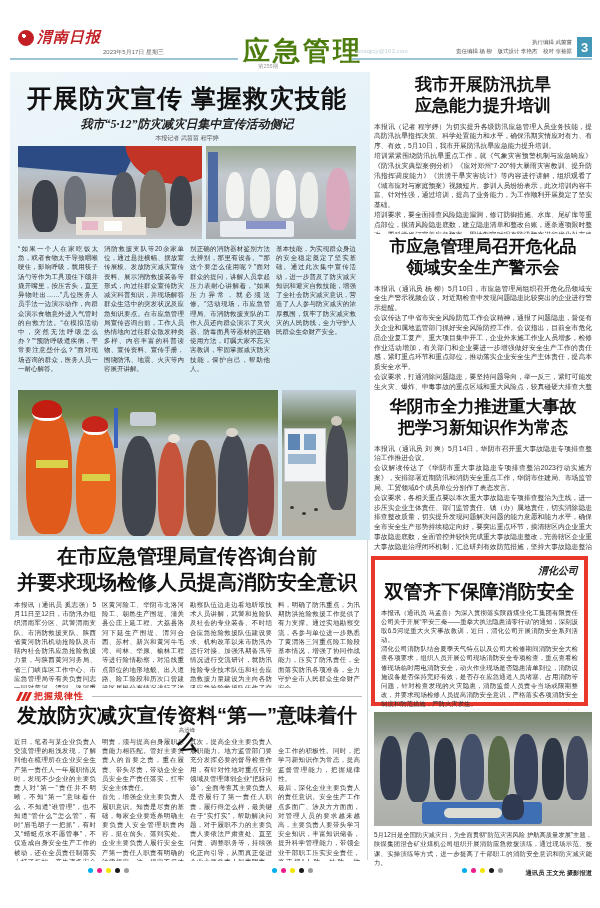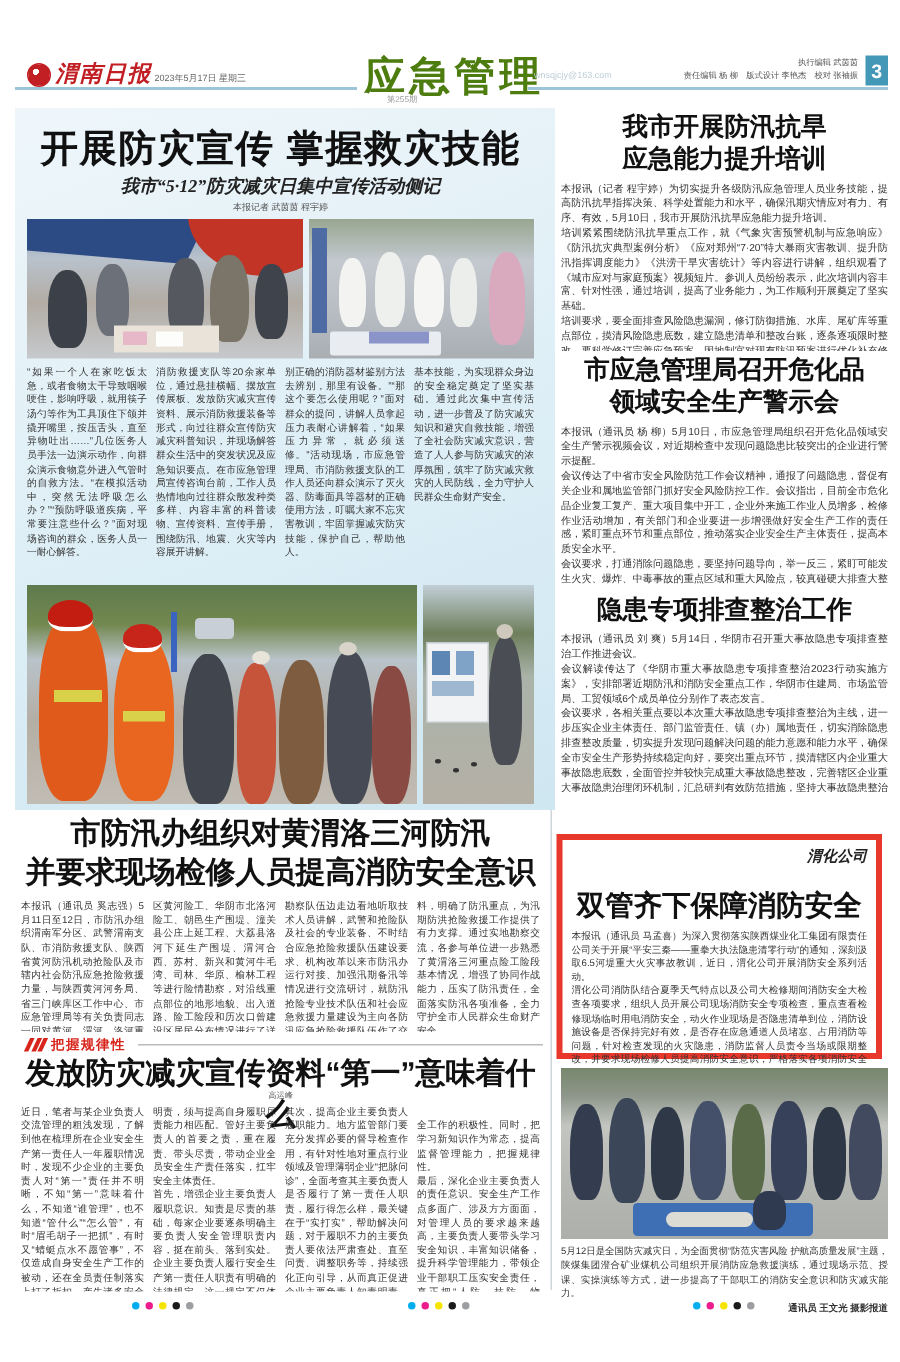--- a/index.html
+++ b/index.html
@@ -1,20 +1,20 @@
 <!DOCTYPE html>
 <html><head>
 <meta charset="utf-8">
 <style>
   html,body{margin:0;padding:0;background:#ffffff;}
   .page{position:relative;width:600px;height:908px;background:#fff;overflow:hidden;
         font-family:"Liberation Sans",sans-serif;color:#222;}
   
   .masthead{position:absolute;left:0;top:0;width:600px;height:70px;}
-  .logo{position:absolute;left:18px;top:40px;display:flex;align-items:center;gap:3px;}
+  .logo{position:absolute;left:18px;top:28px;display:flex;align-items:center;gap:3px;}
   .logo-seal{width:14px;height:14px;border-radius:50%;background:radial-gradient(circle at 35% 35%,#ffffff 0 2px,#c21f24 2px);border:1.5px solid #c21f24;}
   .logo-name{font-family:"Liberation Serif",serif;font-weight:bold;font-style:italic;
              font-size:15px;color:#c21f24;letter-spacing:1px;}
   .m-date{position:absolute;left:103px;top:48px;font-size:6px;color:#666;}
   .sec-title{position:absolute;left:243px;top:33px;font-size:27px;font-weight:bold;
              color:#4d7c0f;letter-spacing:3px;}
   .sec-mail{position:absolute;left:356px;top:48px;font-size:6px;color:#bfd0d7;}
   .sec-issue{position:absolute;left:258px;top:63px;font-size:5.5px;color:#999;}
   .credits{position:absolute;right:28px;top:38px;text-align:right;font-size:5.5px;color:#555;line-height:1.7;}
   .pagenum{position:absolute;right:8px;top:37px;width:15px;height:20px;background:#4398b8;
@@ -54,21 +54,21 @@
   .forum-cols{position:absolute;left:14px;top:737px;width:346px;height:124px;display:flex;gap:6px;}
   
   .r-art{position:absolute;left:374px;width:218px;}
   .r-head{text-align:center;font-weight:bold;font-size:17px;line-height:1.25;color:#111;}
   .r-body{margin-top:5px;font-size:6.8px;line-height:1.45;color:#333;text-align:justify;
           white-space:pre-line;overflow:hidden;}
   .redbox{position:absolute;left:371px;top:556px;width:217px;height:150px;border:4px solid #e8382c;
           background:#fff;padding:4px 6px;box-sizing:border-box;}
   .kicker{text-align:right;font-family:"Liberation Serif",serif;font-style:italic;font-weight:bold;
           font-size:10px;color:#222;}
-  .red-head{text-align:center;font-weight:bold;font-size:19px;color:#111;margin-top:13px;}
+  .red-head{text-align:center;font-weight:bold;font-size:19px;color:#111;margin-top:1px;}
   .red-body{margin-top:3px;font-size:6.4px;line-height:1.42;color:#333;text-align:justify;
             white-space:pre-line;overflow:hidden;height:102px;}
   .caption{position:absolute;left:374px;top:830px;width:218px;font-size:6.3px;line-height:1.5;
            color:#333;text-align:justify;}
   .credit{display:block;text-align:right;font-weight:bold;}
   
   .dots{position:absolute;display:flex;gap:4px;}
   .dot{width:5px;height:5px;border-radius:50%;}
   .dot.c{background:#00aeef}.dot.m{background:#ec1c8d}.dot.y{background:#f5e400}
   .dot.k{background:#1a1a1a}.dot.g{background:#9c9ea1}
@@ -157,21 +157,21 @@
       <div style="position:absolute;left:6px;top:64px;width:28px;height:10px;background:#9db8d0;"></div>
       <div class="blob" style="left:44px;top:34px;width:22px;height:86px;background:#4a4d53;"></div>
       <div style="position:absolute;left:49px;top:26px;width:11px;height:10px;border-radius:50%;background:#cfc9bd;"></div>
       <div style="position:absolute;left:8px;top:116px;width:4px;height:3px;border-radius:50%;background:#333;"></div>
       <div style="position:absolute;left:20px;top:122px;width:4px;height:3px;border-radius:50%;background:#333;"></div>
       <div style="position:absolute;left:32px;top:118px;width:4px;height:3px;border-radius:50%;background:#333;"></div>
     </div>
   </div>
 
   <div class="flood-h">
-    <div>市防汛办组织对黄渭洛三河防汛</div>
+    <div>在市应急管理局宣传咨询台前</div>
     <div>并要求现场检修人员提高消防安全意识</div>
   </div>
   <div class="flood-cols">
     <div class="col">本报讯（通讯员 奚志强）5月11日至12日，市防汛办组织渭南军分区、武警渭南支队、市消防救援支队、陕西省黄河防汛机动抢险队及市辖内社会防汛应急抢险救援力量，与陕西黄河河务局、省三门峡库区工作中心、市应急管理局等有关负责同志一同对黄河、渭河、洛河重点险工险段进行实地勘察。</div>
     <div class="col">区黄河险工、华阴市北洛河险工、朝邑生产围堤、潼关县公庄上延工程、大荔县洛河下延生产围堤、渭河合西、苏村、新兴和黄河牛毛湾、司林、华原、榆林工程等进行险情勘察，对沿线重点部位的地形地貌、出入道路、险工险段和历次口曾建设区居民分布情况进行了详细的实地了解。</div>
     <div class="col">勘察队伍边走边看地听取技术人员讲解，武警和抢险队及社会的专业装备、不时结合应急抢险救援队伍建设要求、机构改革以来市防汛办运行对接、加强汛期备汛等情况进行交流研讨，就防汛抢险专业技术队伍和社会应急救援力量建设为主向各防汛应急抢险救援队伍作了交底。</div>
     <div class="col">料，明确了防汛重点，为汛期防洪抢险救援工作提供了有力支撑。通过实地勘察交流，各参与单位进一步熟悉了黄渭洛三河重点险工险段基本情况，增强了协同作战能力，压实了防汛责任，全面落实防汛各项准备，全力守护全市人民群众生命财产安全。</div>
   </div>
 
   <div class="forum-label">
@@ -212,21 +212,22 @@
       <div>市应急管理局召开危化品</div>
       <div>领域安全生产警示会</div>
     </div>
     <div class="r-body" style="height:106px;">本报讯（通讯员 杨 柳）5月10日，市应急管理局组织召开危化品领域安全生产警示视频会议，对近期检查中发现问题隐患比较突出的企业进行警示提醒。
 会议传达了中省市安全风险防范工作会议精神，通报了问题隐患，督促有关企业和属地监管部门抓好安全风险防控工作。会议指出，目前全市危化品企业复工复产、重大项目集中开工，企业外来施工作业人员增多，检修作业活动增加，有关部门和企业要进一步增强做好安全生产工作的责任感，紧盯重点环节和重点部位，推动落实企业安全生产主体责任，提高本质安全水平。
 会议要求，打通消除问题隐患，要坚持问题导向，举一反三，紧盯可能发生火灾、爆炸、中毒事故的重点区域和重大风险点，较真碰硬大排查大整治，既要查风险隐患，更要压实责任链条，做到“想不到”“管不到”的问题坚决整治到位，要从严从快处置检查发现的各类问题隐患，从真改实改中落实危险化学品领域安全风险防范管理要求，结合实际深入研究见效，要以全市重大事故隐患专项排查整治行动为抓手，深入开展重大事故隐患企业2023年第一次安全专项检查督导工作，采取过筛子式，坚决杜绝“人的不安全行为”，严格防范“物的不安全状态”，确保安全生产形势持续平稳。</div>
   </div>
 
   <div class="r-art" style="top:396px;">
     <div class="r-head">
-      <div>隐患专项排查整治工作</div>
+      <div>华阴市全力推进重大事故</div>
+      <div>把学习新知识作为常态</div>
     </div>
     <div class="r-body" style="height:106px;">本报讯（通讯员 刘 爽）5月14日，华阴市召开重大事故隐患专项排查整治工作推进会议。
 会议解读传达了《华阴市重大事故隐患专项排查整治2023行动实施方案》，安排部署近期防汛和消防安全重点工作，华阴市住建局、市场监管局、工贸领域6个成员单位分别作了表态发言。
 会议要求，各相关重点要以本次重大事故隐患专项排查整治为主线，进一步压实企业主体责任、部门监管责任、镇（办）属地责任，切实消除隐患排查整改质量，切实提升发现问题解决问题的能力意愿和能力水平，确保全市安全生产形势持续稳定向好，要突出重点环节，摸清辖区内企业重大事故隐患底数，全面管控并较快完成重大事故隐患整改，完善辖区企业重大事故隐患治理闭环机制，汇总研判有效防范措施，坚持大事故隐患整治的总体目标，重点盯好企业事故隐患排查整治，部门执法监督要更加有力、镇（办）属地要厘清三个层面，确保专项行动取得实效，要凝聚各方力量，弄清各方责任，宣传倡导共享，综合施策、综合发挥工作机制，动态掌握各专项排查整治进度情况，严格问效问责，强化应急处突，确保遇有突发事件能够及时应急响应、高效处置，全力保障人民群众生命财产安全和社会大局稳定。</div>
   </div>
 
   <div class="redbox">
     <div class="kicker">渭化公司</div>
     <div class="red-head">双管齐下保障消防安全</div>
     <div class="red-body">本报讯（通讯员 马孟喜）为深入贯彻落实陕西煤业化工集团有限责任公司关于开展“平安三秦——重拳大执法隐患清零行动”的通知，深刻汲取6.5河堤重大火灾事故教训，近日，渭化公司开展消防安全系列活动。

